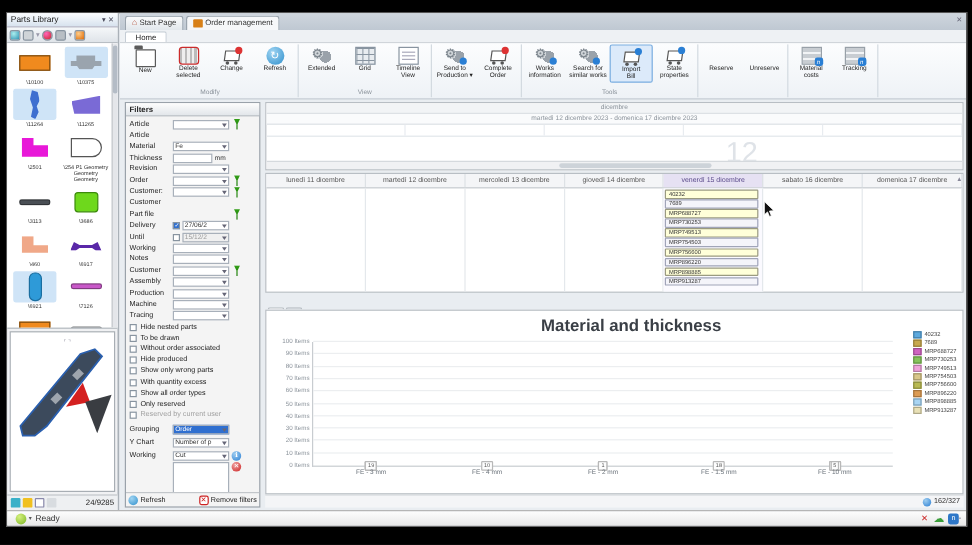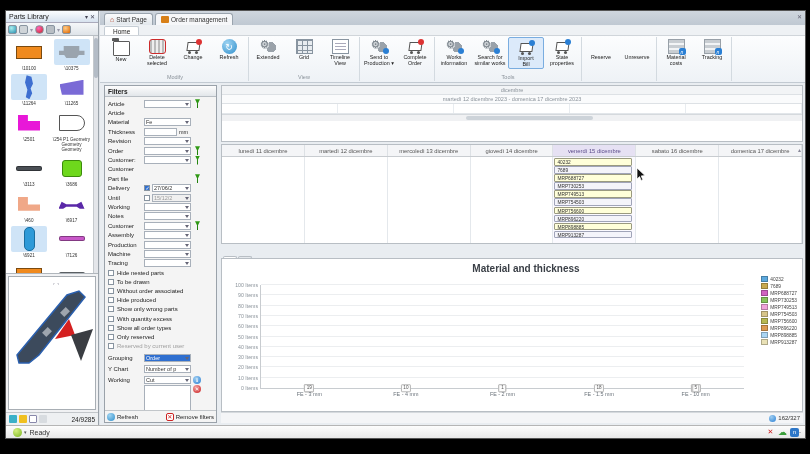--- a/index.html
+++ b/index.html
@@ -148,21 +148,21 @@
   .entries{position:absolute;left:1px;right:3px;top:1px;display:flex;flex-direction:column;gap:0.5px;}
   .entry{height:7.6px;border:1px solid #9a9a80;border-radius:1px;font-size:4.8px;color:#333;padding-left:2px;line-height:7px;background:#ffffd9;}
   .entry.alt{background:#f4f4fa;border-color:#a0a4b8;}
   .mc-plus{position:absolute;right:1px;top:1px;font-size:6px;color:#889;}
   
   .chart-tabs{height:12px;display:flex;align-items:flex-end;padding-left:2px;gap:1px;margin-top:2px;}
   .ctab{font-size:5.8px;color:#333;background:#e4e8ec;border:1px solid #b8bec4;border-bottom:none;border-radius:2px 2px 0 0;padding:1px 6px 0;}
   .ctab.active{background:#fff;}
   
   .chart{flex:1;background:#fff;border:1px solid #b8bec4;position:relative;overflow:hidden;}
-  .chart-title{text-align:center;font-size:10px;color:#3a3f46;font-weight:bold;margin-top:4px;padding-left:28px;}
+  .chart-title{text-align:center;font-size:14px;color:#3a3f46;font-weight:bold;margin-top:4px;padding-left:28px;}
   .plot{position:absolute;left:38px;right:58px;top:26px;bottom:22px;border-left:1px solid #c8ccd0;border-bottom:1px solid #c8ccd0;}
   .gridline{position:absolute;left:0;right:0;height:1px;background:#eceef0;}
   .ytick{position:absolute;right:100%;transform:translateY(50%);font-size:5.2px;color:#8a929a;white-space:nowrap;padding-right:3px;}
   .bar{position:absolute;bottom:0;width:13%;display:flex;flex-direction:column-reverse;}
   .seg{position:relative;width:100%;}
   .seg .vlabel{position:absolute;left:50%;top:50%;transform:translate(-50%,-50%);background:#fdfdfd;border:1px solid #b8b8b8;border-radius:1px;
     font-size:4.6px;color:#555;padding:0 1.5px;line-height:5.5px;}
   .xlabel{position:absolute;top:100%;margin-top:3px;font-size:5.4px;color:#6a727a;text-align:center;transform:translateX(-50%);white-space:nowrap;}
   .legend{position:absolute;right:3px;top:16px;display:flex;flex-direction:column;gap:1px;background:rgba(255,255,255,.85);padding:1px 2px;}
   .leg-item{display:flex;align-items:center;gap:2px;font-size:4.8px;color:#444;}
@@ -632,20 +632,23 @@
       <div class="content">
         <div class="miniband">
           <div class="mb-row1">dicembre</div>
           <div class="mb-row2">martedì 12 dicembre 2023 - domenica 17 dicembre 2023</div>
           <div class="mb-days">
             <div class="mb-day"></div>
               <div class="mb-day"></div>
               <div class="mb-day"></div>
               <div class="mb-day"></div>
               <div class="mb-day"></div>
+          </div>
+          <div class="mb-space">
+            <span class="watermark">12</span>
           </div>
           <div class="hscroll">
               <div class="thumb"></div>
             </div>
         </div>
 
         <div class="maincal">
           <div class="mc-head" id="mcHead">
               <div class="mc-day">lunedì 11 dicembre</div>
               <div class="mc-day">martedì 12 dicembre</div>

